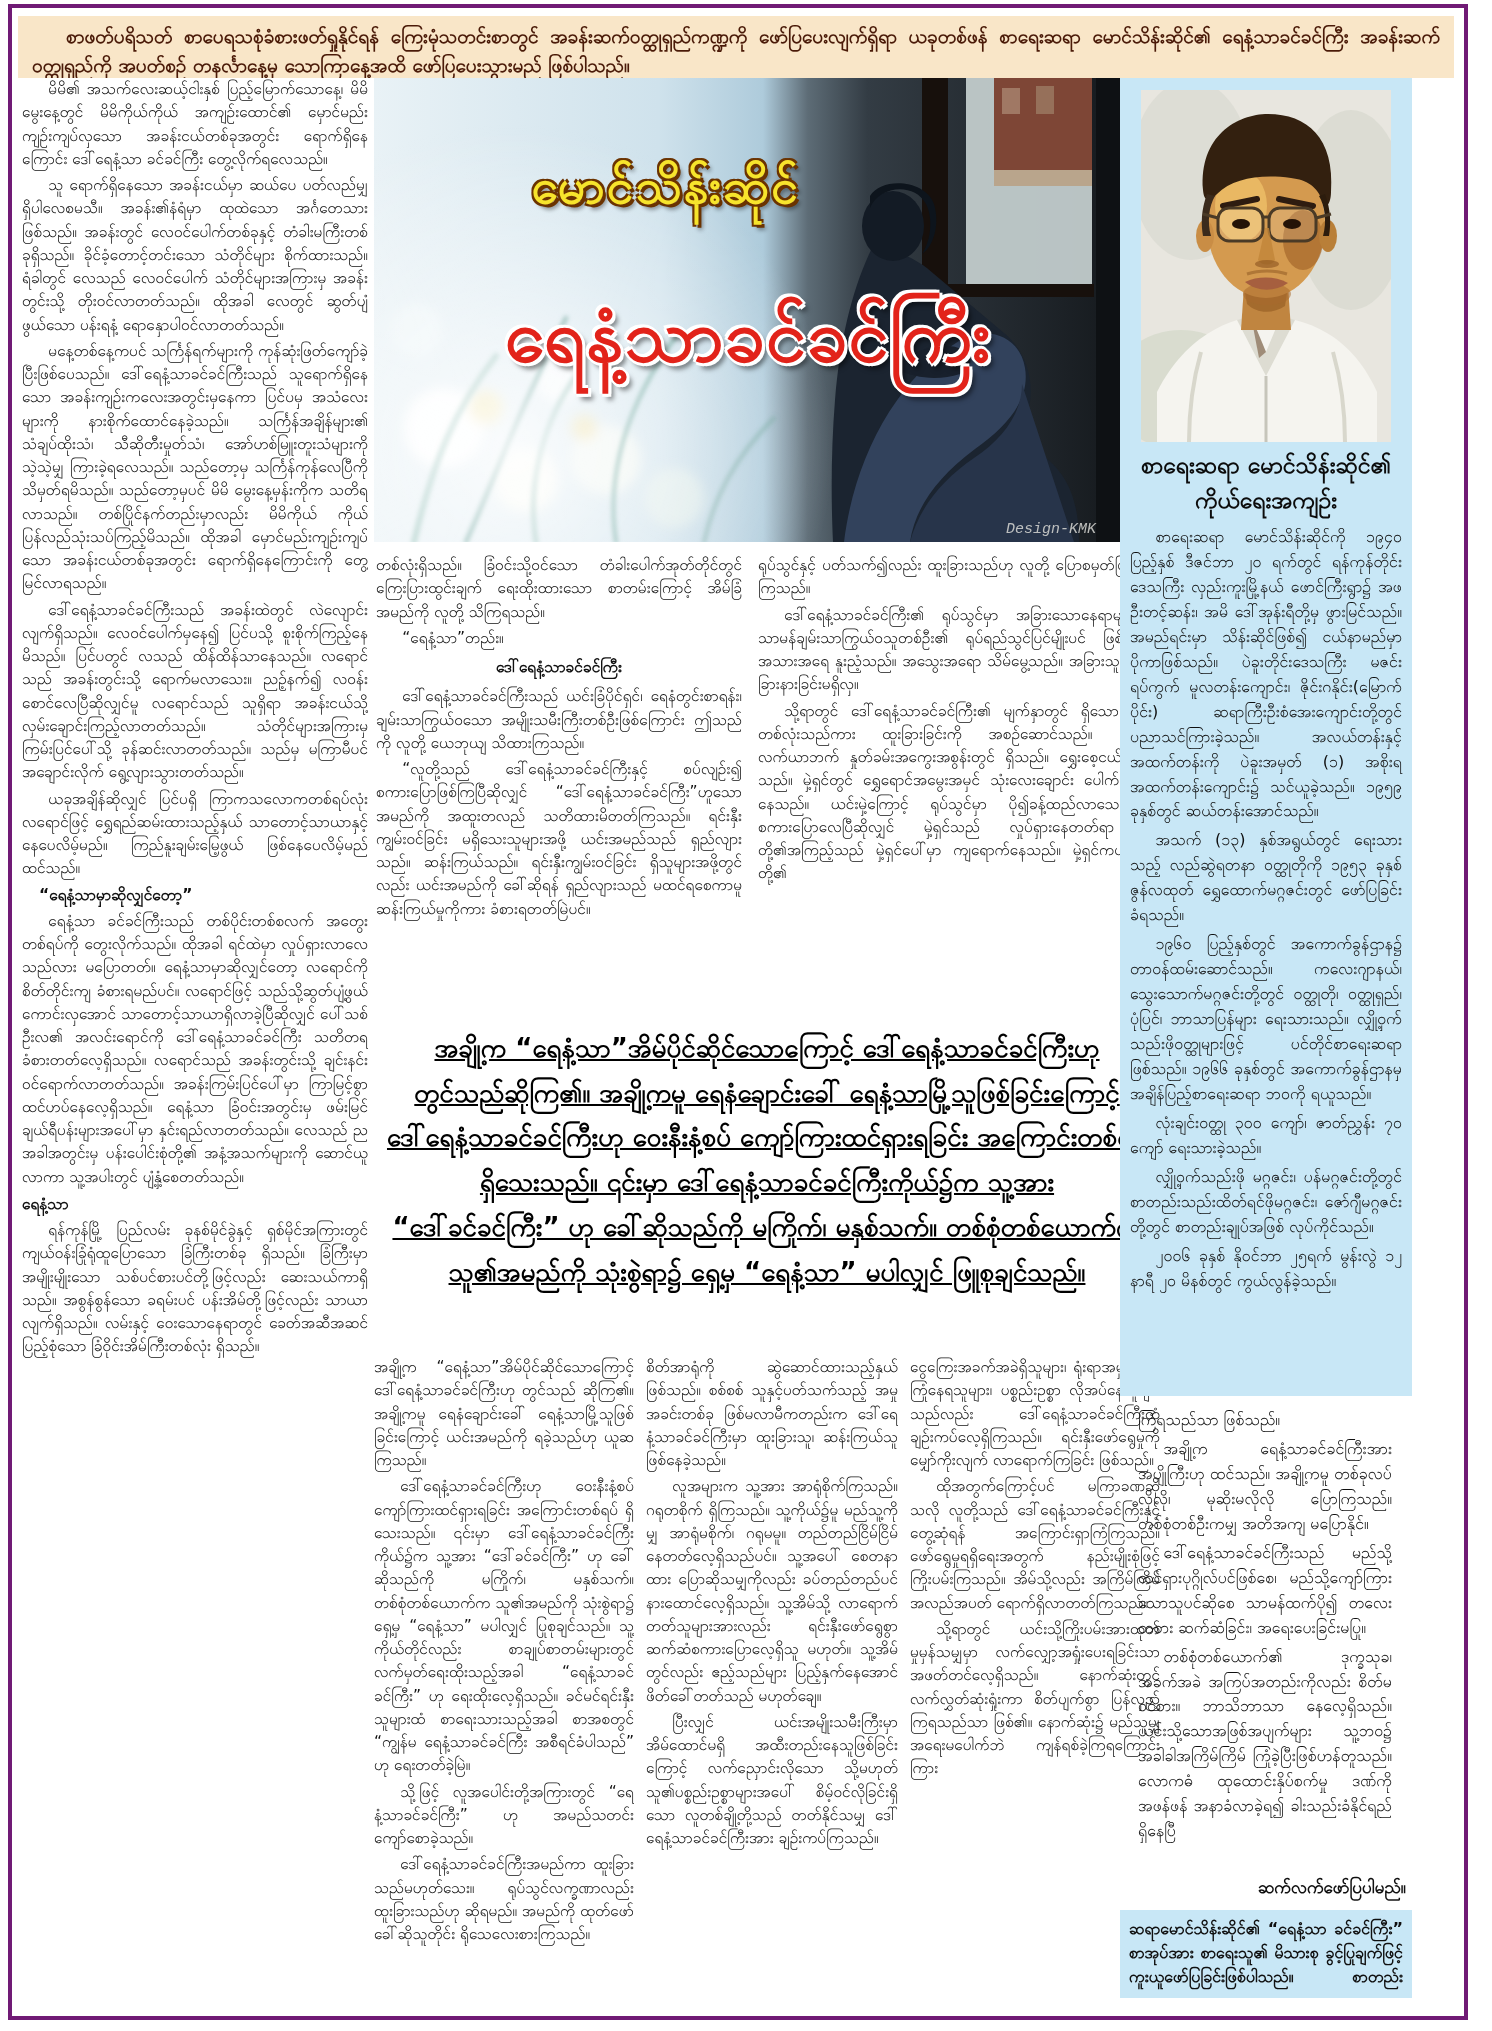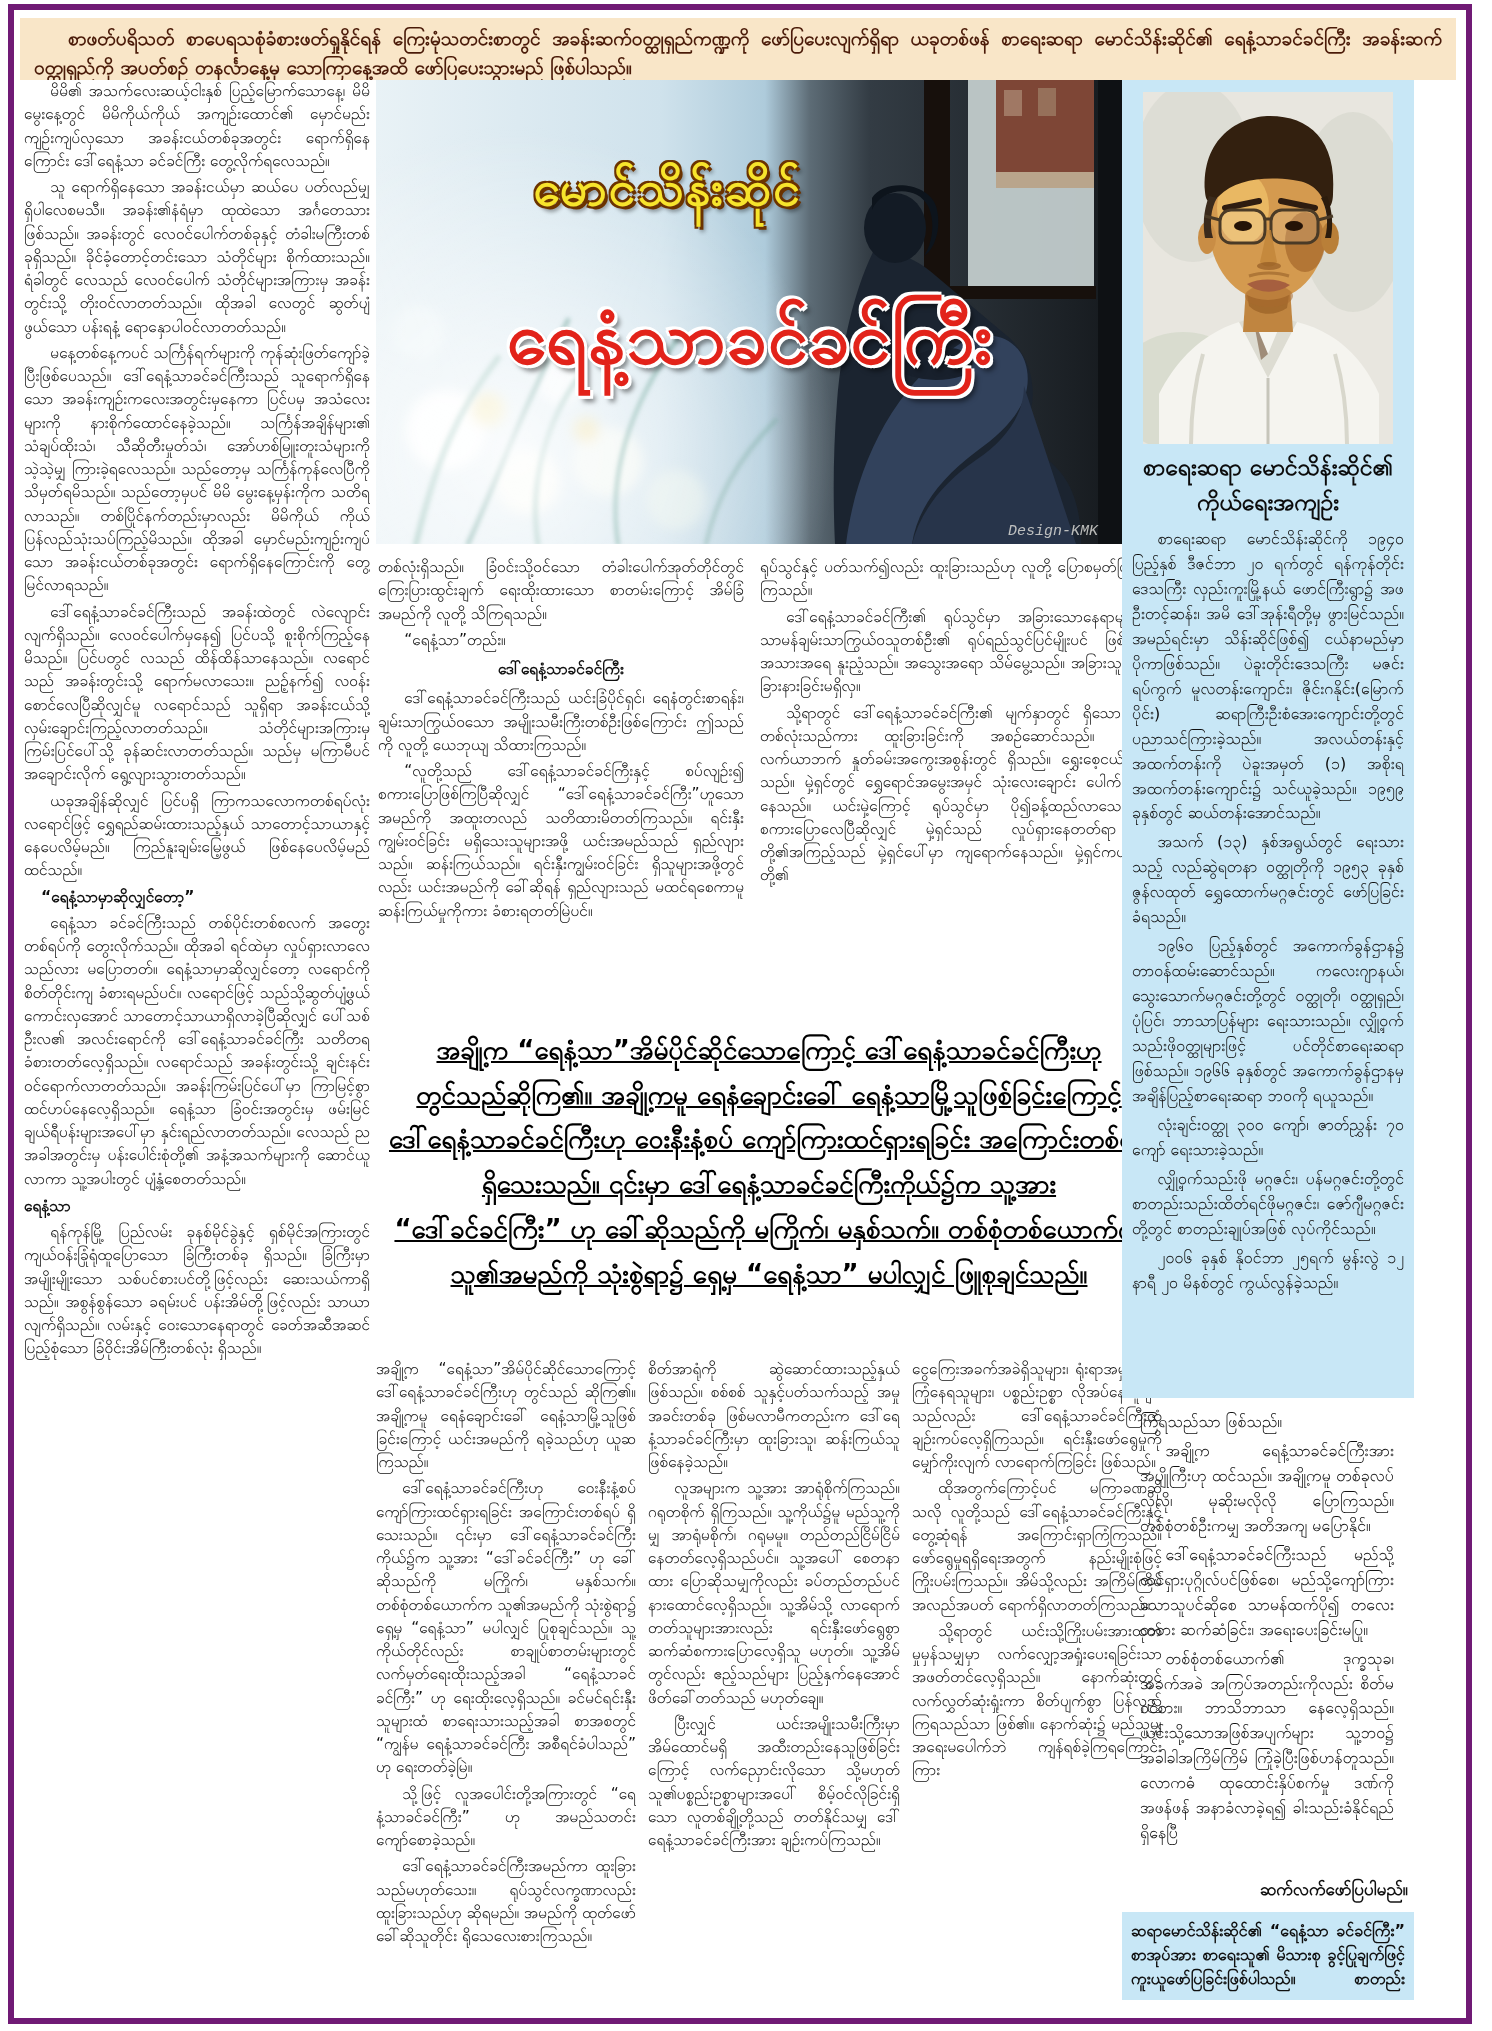--- a/index.html
+++ b/index.html
@@ -1,19 +1,19 @@
 <!DOCTYPE html>
 <html><head>
 <meta charset="utf-8">
 <style>
   html,body{margin:0;padding:0;}
   body{width:1492px;height:2031px;position:relative;background:#fff;
        font-family:"DejaVu Sans",sans-serif;color:#101010;}
   .frame{position:absolute;left:8px;top:4px;width:1452px;height:2008px;
-         border:6px solid #701a75;background:#fff;}
+         border:4px solid #701a75;background:#fff;}
   
   .banner{position:absolute;left:6px;top:8px;width:1408px;height:50px;
           background:#f9e6c8;color:#4a1a08;font-weight:bold;font-size:19px;
           line-height:1.55;padding:6px 14px;text-indent:34px;overflow:hidden;
           text-align:justify;}
   
   .col{position:absolute;overflow:hidden;text-align:justify;font-size:15.5px;
        line-height:1.5;}
   .col p{margin:0 0 3px;text-indent:1.7em;}
   .col p.noindent{text-indent:0;}

